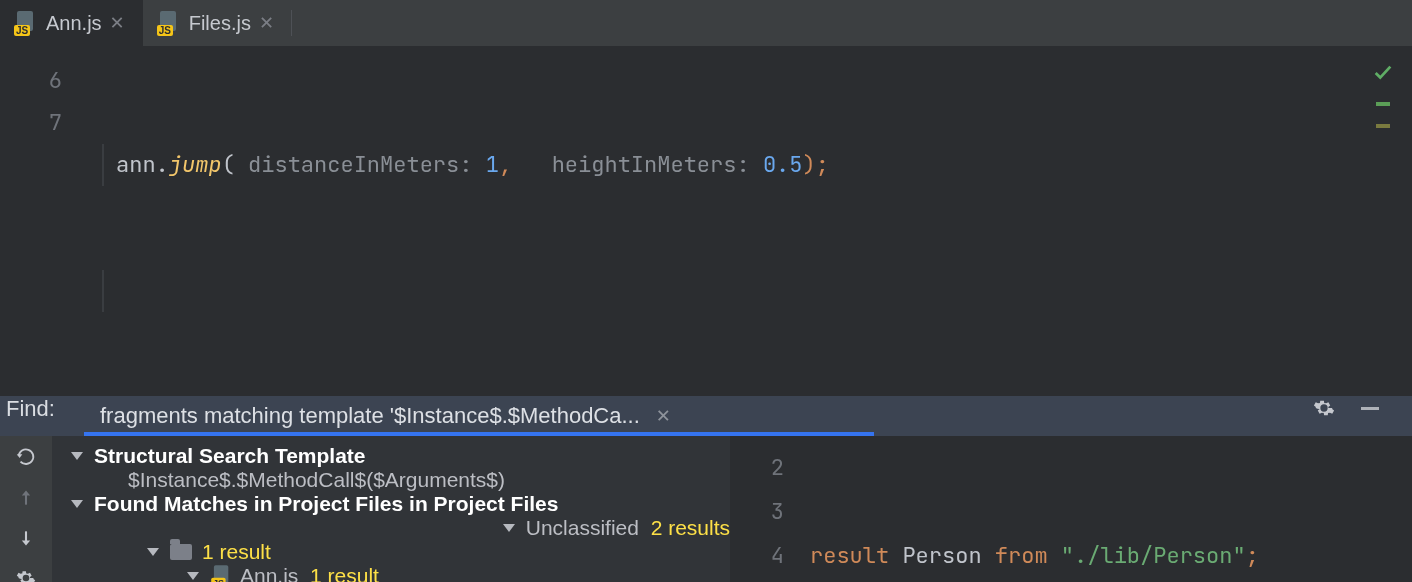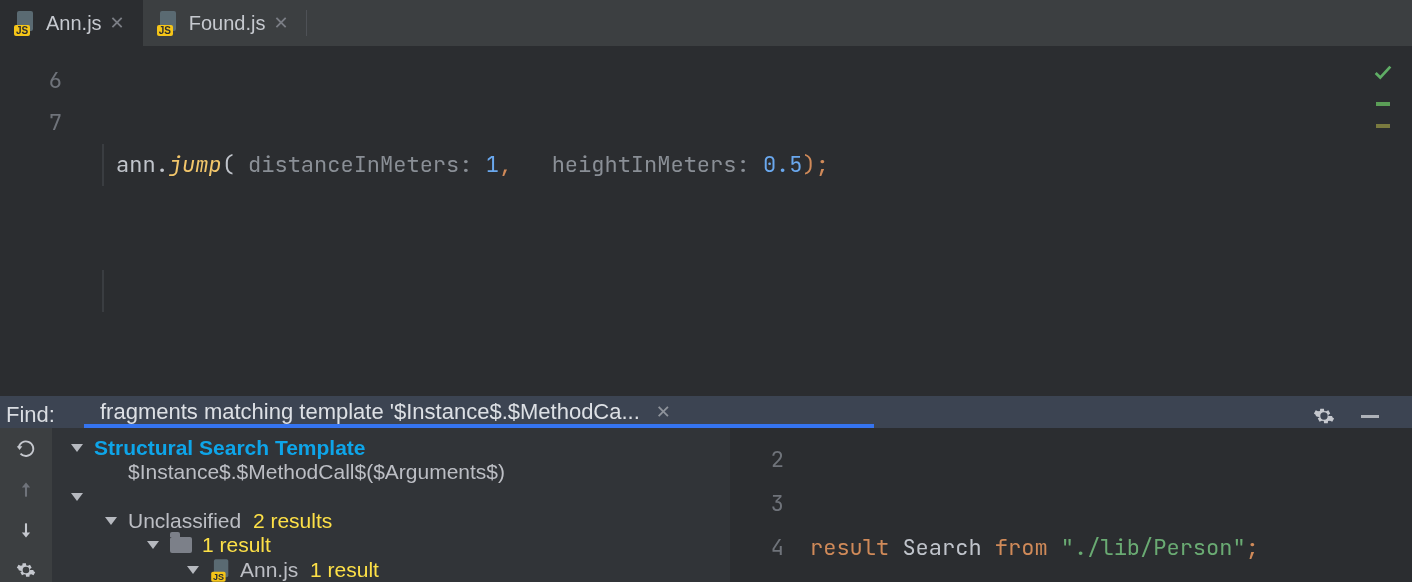--- a/index.html
+++ b/index.html
@@ -105,24 +105,24 @@
     width:30px;
     display:flex; flex-direction:column; align-items:center; gap:18px;
   }
   .check-ok { width:22px; height:22px; }
   .check-ok svg { display:block; }
   .marker-green{ width:14px; height:4px; background:#5b9e57; }
   .marker-olive{ width:14px; height:4px; background:#7a7a3f; }
 
   
   .findbar {
-    height: 32px;
+    height: 40px;
     background: #3c4452;
     display: flex;
-    align-items: flex-end;
+    align-items: flex-start;
     color: #dadde2;
     font-size: 22px;
     position: relative;
     padding-right: 30px;
   }
   .findbar .lbl { width: 84px; padding-left: 6px; }
   .findbar .query {
     flex: 0 0 790px;
     position: relative;
     height: 100%;
@@ -178,24 +178,24 @@
     font-size:21px;
     white-space:nowrap;
   }
   .tw{ width:22px; height:22px; display:inline-flex; align-items:center; justify-content:center; margin-right:6px;}
   .tw.open::before{
     content:""; width:0;height:0;
     border-left:6px solid transparent;
     border-right:6px solid transparent;
     border-top:8px solid #b6b9bf;
   }
-  .bold{ font-weight:700; color:#0ea5e9;}
+  .bold{ font-weight:700; color:#ffffff;}
   .muted{ color:#fde047; }
   .tree .indent1{ padding-left:48px;text-align:center; }
-  .tree .indent2{ padding-left:48px; }
+  .tree .indent2{ padding-left:48px;justify-content:flex-end; }
   .tree .indent3{ padding-left:90px; }
   .tree .indent4{ padding-left:130px; }
 
   .folder-icon{
     width:22px; height:16px; background:#7c8089; border-radius:2px;
     position:relative; display:inline-block; margin-right:10px;
   }
   .folder-icon::before{
     content:""; position:absolute; left:0; top:-5px; width:10px; height:5px;
     background:#7c8089; border-radius:2px 2px 0 0;
@@ -223,21 +223,21 @@
 <body>
 
 <div class="tabs">
   <div class="tab active">
     <span class="js-icon"></span>
     <span>Ann.js</span>
     <span class="close-x">✕</span>
   </div>
   <div class="tab inactive">
     <span class="js-icon"></span>
-    <span>Found.js</span>
+    <span>Files.js</span>
     <span class="close-x">✕</span>
   </div>
 </div>
 
 <div class="editor">
   <div class="gutter">
     <div>6</div>
     <div>7</div>
   </div>
   <div class="code">
@@ -306,20 +306,21 @@
   <div class="tree">
     <div class="tree-row">
       <span class="tw open"></span>
       <span class="bold">Structural Search Template</span>
     </div>
     <div class="tree-row indent1">
       <span style="padding-left:28px;">$Instance$.$MethodCall$($Arguments$)</span>
     </div>
     <div class="tree-row">
       <span class="tw open"></span>
+      <span class="bold">Found Matches in Project Files in Project Files</span>
     </div>
     <div class="tree-row indent2">
       <span class="tw open"></span>
       <span>Unclassified</span>
       <span>&nbsp;&nbsp;</span>
       <span class="muted">2 results</span>
     </div>
     <div class="tree-row indent3">
       <span class="tw open"></span>
       <span class="folder-icon"></span>
@@ -336,21 +337,21 @@
   </div>
 
   <div class="preview">
     <div class="pgutter">
       <div>2</div>
       <div>3</div>
       <div>4</div>
 
     </div>
     <div class="pcode">
-      <div class="pline"><span class="c-key">result</span> <span class="c-ident">Search</span> <span class="c-key">from</span> <span class="c-str">"./lib/Person"</span><span class="c-semi">;</span></div>
+      <div class="pline"><span class="c-key">result</span> <span class="c-ident">Person</span> <span class="c-key">from</span> <span class="c-str">"./lib/Person"</span><span class="c-semi">;</span></div>
       
       
       
       
       
     </div>
   </div>
 
 </div>
 

